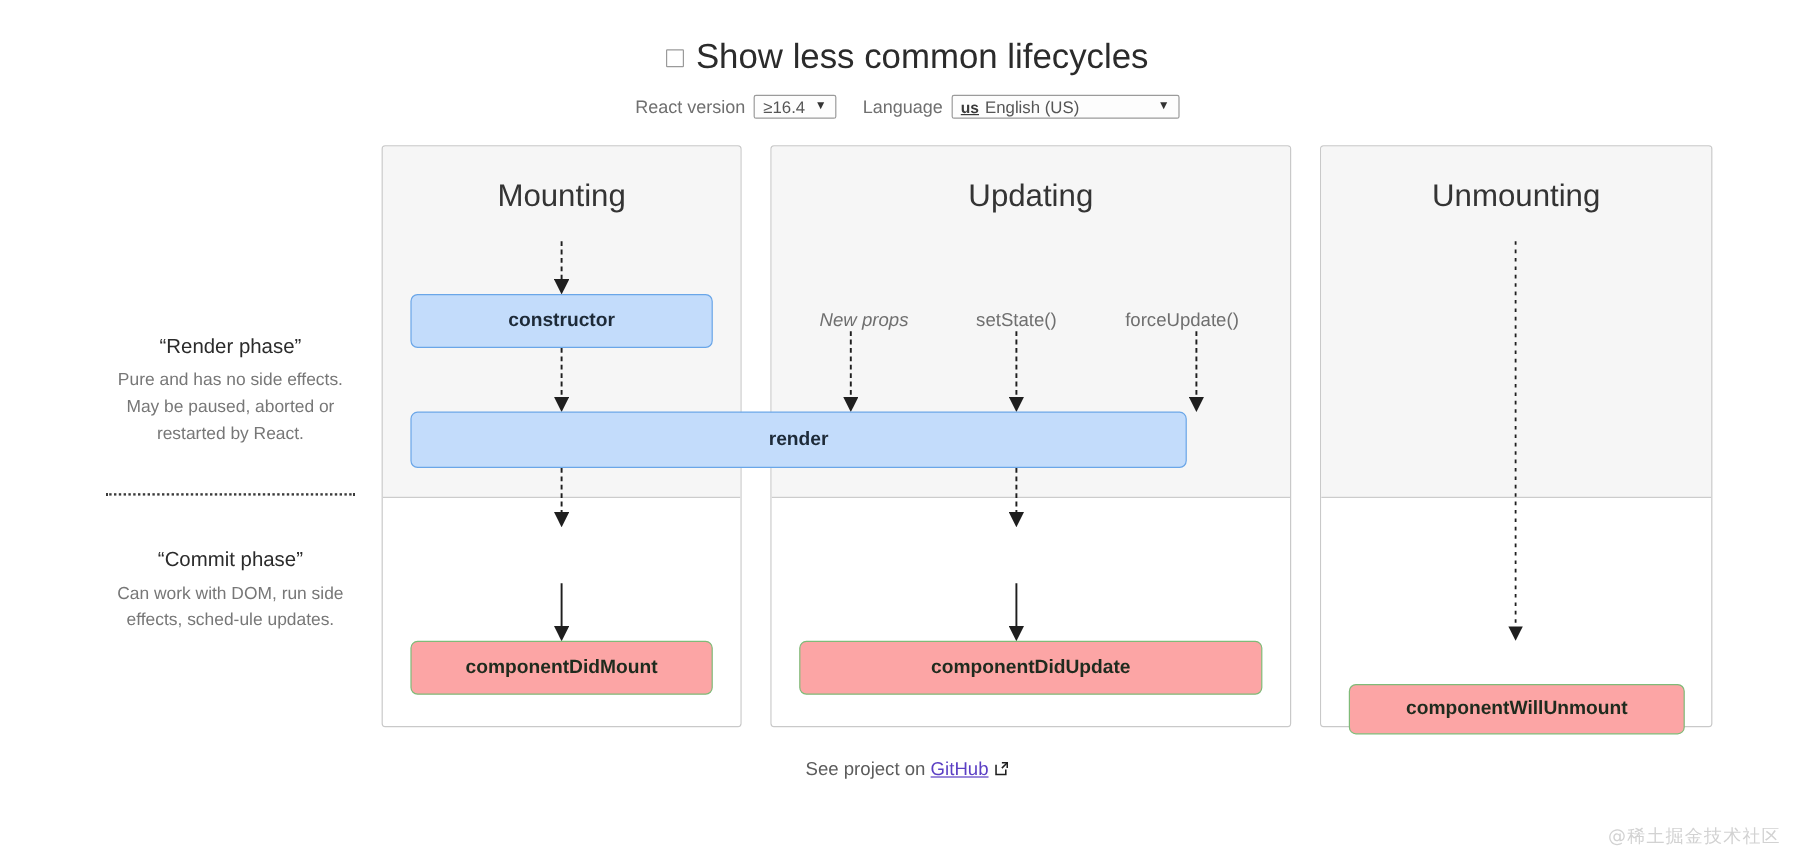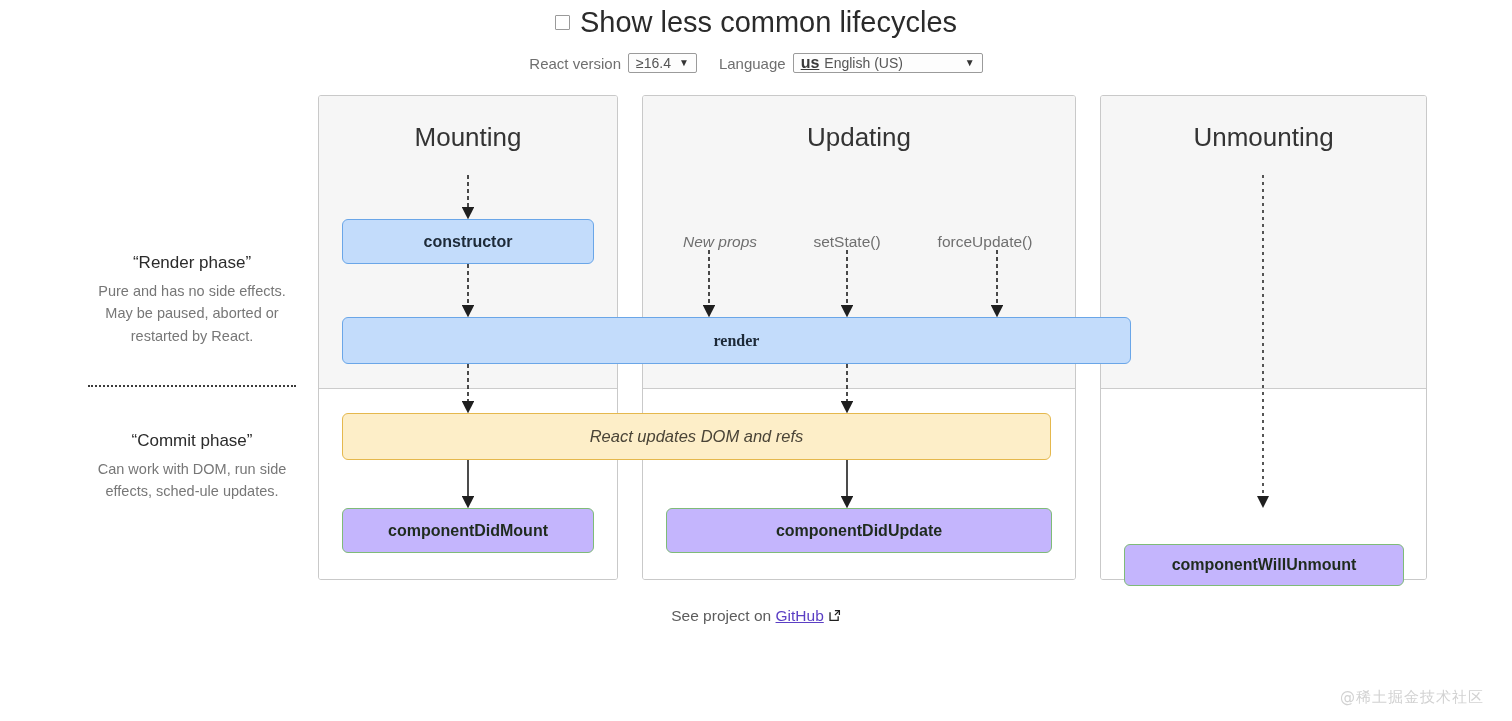--- a/index.html
+++ b/index.html
@@ -12,21 +12,21 @@
     background: #ffffff;
     font-family: "Liberation Sans", sans-serif;
     color: #333333;
     overflow: hidden;
     position: relative;
   }
 
   
   .header {
     text-align: center;
-    padding-top: 8px;
+    padding-top: 34px;
   }
   .title-row {
     display: inline-flex;
     align-items: center;
     gap: 10px;
     font-size: 29px;
     font-weight: 400;
     color: #2b2b2b;
     line-height: 1;
   }
@@ -75,21 +75,21 @@
     justify-content: space-between;
   }
   .select-inner {
     display: flex;
     align-items: center;
     gap: 5px;
   }
   .flag-code {
     font-weight: bold;
     color: #3a3a3a;
-    font-size: 16px;
+    font-size: 13px;
     text-decoration: underline;
   }
   .caret {
     font-size: 10px;
     color: #333333;
     line-height: 1;
   }
 
   
   .diagram {
@@ -185,28 +185,28 @@
   }
   .node-yellow {
     background: #fdeec8;
     border: 1px solid #e5b84d;
     color: #4a4437;
     font-style: italic;
     font-weight: normal;
     font-size: 16.5px;
   }
   .node-green {
-    background: #c4b5fd;
+    background: #fca5a5;
     border: 1px solid #7fbb78;
     color: #1f2b1e;
     font-weight: bold;
   }
 
   .n-constructor { left: 342px; top: 124px; width: 252px; height: 45px; }
-  .n-render      { left: 342px; top: 222px; width: 789px; height: 47px; font-family: Liberation Serif, serif; }
+  .n-render      { left: 342px; top: 222px; width: 647px; height: 47px; }
   .n-domrefs     { left: 342px; top: 318px; width: 709px; height: 47px; }
   .n-cdm         { left: 342px; top: 413px; width: 252px; height: 45px; }
   .n-cdu         { left: 666px; top: 413px; width: 386px; height: 45px; }
   .n-cwu         { left: 1124px; top: 413px; width: 280px; height: 42px; margin-top: 36px; }
 
   
   .trigger {
     position: absolute;
     font-size: 15.5px;
     color: #6f6f6f;
@@ -344,21 +344,20 @@
     <line x1="1263" y1="80" x2="1263" y2="407" stroke="#1f1f1f" stroke-width="1.5" stroke-dasharray="3,4" marker-end="url(#ah)"></line>
   </svg>
 
   <div class="overlay">
     <div class="trigger italic t-newprops">New props</div>
     <div class="trigger t-setstate">setState()</div>
     <div class="trigger t-force">forceUpdate()</div>
 
     <div class="node node-blue n-constructor">constructor</div>
     <div class="node node-blue n-render">render</div>
-    <div class="node node-yellow n-domrefs">React updates DOM and refs</div>
     <div class="node node-green n-cdm">componentDidMount</div>
     <div class="node node-green n-cdu">componentDidUpdate</div>
     <div class="node node-green n-cwu">componentWillUnmount</div>
   </div>
 </div>
 
 <div class="footer">
   <span>See project on</span>
   <a class="gh-link" href="#">GitHub</a><span class="ext-icon"><svg width="13" height="13" viewBox="0 0 16 16">
         <path d="M2.5 4 L2.5 14 L12.5 14 L12.5 9" fill="none" stroke="#1f1f1f" stroke-width="1.6"></path>

